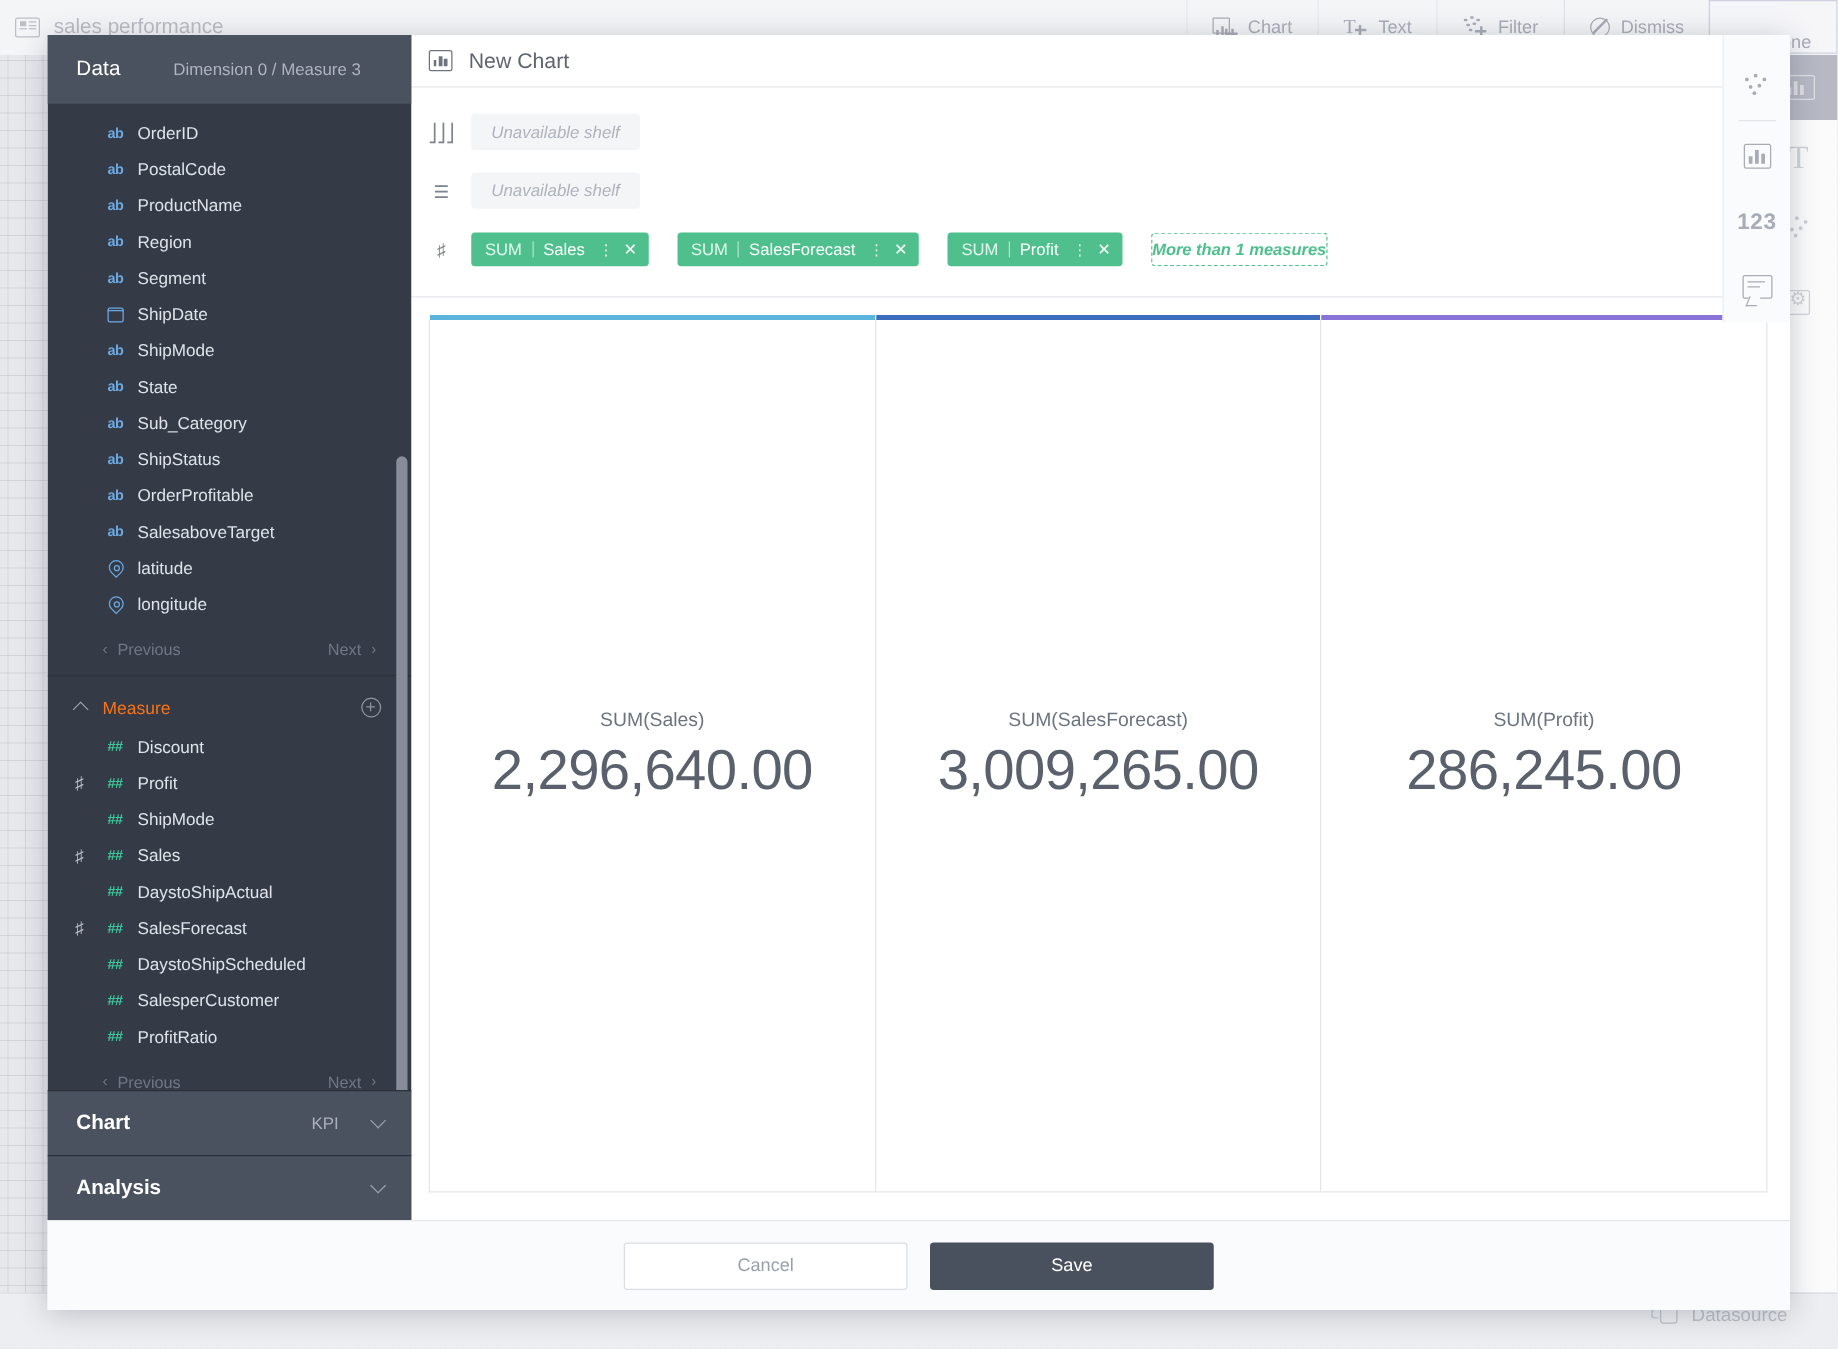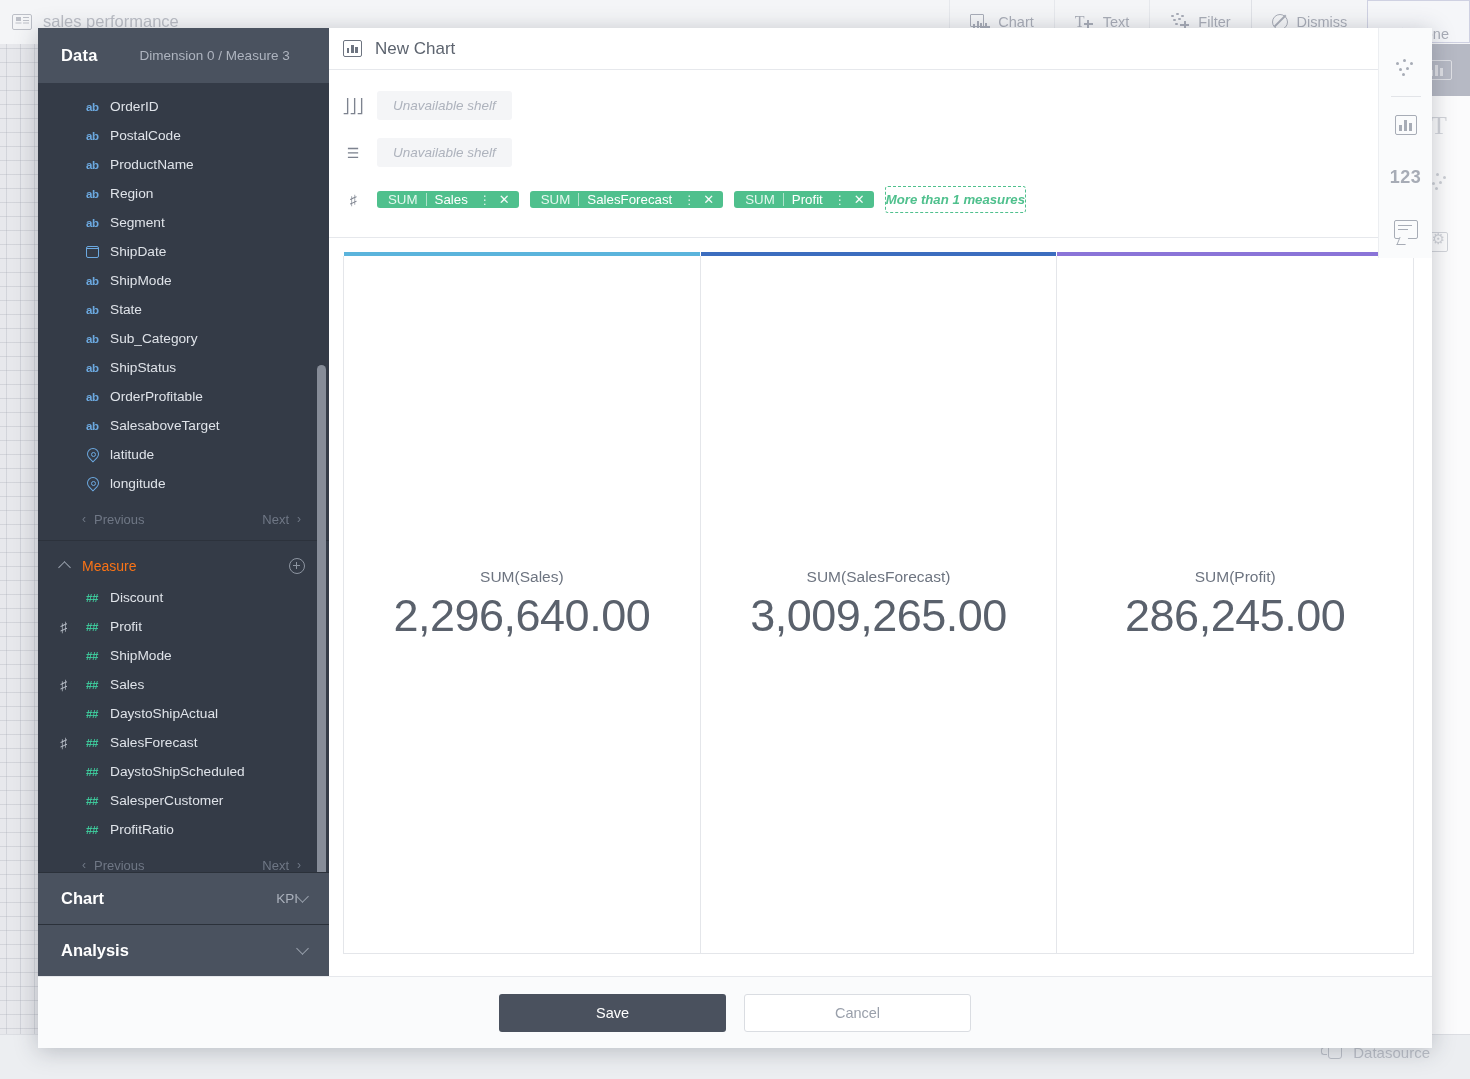--- a/index.html
+++ b/index.html
@@ -118,21 +118,21 @@
   }
   .modal-body { display: flex; flex: 1; min-height: 0; }
 
   
   .lpanel { width: 291px; background: #343b47; display: flex; flex-direction: column;
     flex: none; position: relative; }
   .data-head {
     height: 55px; background: #4a525f; display: flex; align-items: center;
     padding: 0 0 0 23px; gap: 0;
   }
-  .data-head-title { color: #fff; font-size: 16.5px; font-weight: bold; letter-spacing: .2px; }
+  .data-head-title { color: #fff; font-size: 16.5px; font-weight: normal; letter-spacing: .2px; }
   .data-head-sub { color: #aeb4bf; font-size: 13.5px; margin-left: 42px; }
 
   .field-scroll { flex: 1; overflow: hidden; position: relative; padding-top: 9px; }
   .field-row {
     height: 29px; display: flex; align-items: center; padding-left: 48px; gap: 9px;
     position: relative;
   }
   .field-row .marker {
     position: absolute; left: 22px; top: 50%; transform: translateY(-50%);
     width: 13px; height: 13px; color: #b9bfc9; font-size: 14px; line-height: 13px;
@@ -177,21 +177,21 @@
 
   .lscroll-track { position: absolute; right: 3px; top: 282px; width: 9px; height: 570px; }
   .lscroll-thumb { width: 9px; height: 570px; background: #868c98; border-radius: 5px; }
 
   .acc-item {
     height: 52px; border-top: 1px solid #2b313a; display: flex; align-items: center;
     padding: 0 22px 0 23px; justify-content: space-between; background: #4a525f;
   }
   .acc-item.plain { background: #4a525f; }
   .acc-title { color: #fff; font-size: 16.5px; font-weight: bold; }
-  .acc-right { display: flex; align-items: center; gap: 0; }
+  .acc-right { display: flex; align-items: center; gap: 27px; }
   .acc-val { color: #aab0bb; font-size: 13.5px; }
   .chev-dn { width: 9px; height: 9px; border-right: 1.7px solid #9aa2ae;
     border-bottom: 1.7px solid #9aa2ae; transform: rotate(45deg); margin-top: -4px; }
 
   
   .rarea { flex: 1; display: flex; flex-direction: column; min-width: 0; background: #fff; }
   .chart-head { height: 42px; display: flex; align-items: center; gap: 13px;
     padding-left: 14px; border-bottom: 1px solid #e6e8ec; }
   .chart-head-ico { width: 19px; height: 17px; border: 1.5px solid #6d7480; border-radius: 2px;
     position: relative; flex: none; }
@@ -203,22 +203,22 @@
 
   .shelves { padding: 12px 0 14px 0; border-bottom: 1px solid #e6e8ec; }
   .shelf-row { display: flex; align-items: center; height: 47px; padding-left: 14px; gap: 14px; }
   .shelf-ico { width: 20px; color: #7d838f; font-size: 14px; display: flex; justify-content: center;
     flex: none; }
   .shelf-empty {
     background: #f4f5f7; border-radius: 3px; padding: 7px 16px; font-size: 13.5px;
     color: #aeb3bd; font-style: italic; min-width: 120px;
   }
   .pill {
-    background: #4fc08d; border-radius: 3px; height: 17px; display: flex; align-items: center;
-    padding: 0 9px 0 11px; gap: 8px; color: #fff; font-size: 13.3px; margin-right: 11px;
+    background: #4fc08d; border-radius: 3px; height: 27px; display: flex; align-items: center;
+    padding: 0 9px 0 11px; gap: 8px; color: #fff; font-size: 13.3px; margin-right: 23px;
   }
   .pill .agg { color: #e4f7ee; }
   .pill .bar { width: 1px; height: 13px; background: rgba(255,255,255,.55); }
   .pill .kebab { letter-spacing: -1px; opacity: .85; font-size: 12px; margin-left: 3px; }
   .pill .xx { font-size: 13px; opacity: .95; margin-left: 1px; }
   .pill-ghost {
     border: 1px dashed #4fc08d; border-radius: 3px; height: 27px; display: flex; align-items: center;
     padding: 0 0; color: #4fc08d; font-size: 13.2px; font-style: italic; font-weight: bold;
   }
   .shelf-pills { display: flex; align-items: center; }
@@ -592,22 +592,22 @@
               <div class="kpi-top" style="background:#8a74d8"></div>
               <div class="kpi-label">SUM(Profit)</div>
               <div class="kpi-value">286,245.00</div>
             </div>
           </div>
         </div>
       </div>
     </div>
 
     <div class="modal-footer">
+      <div class="btn btn-cancel">Cancel</div>
       <div class="btn btn-save">Save</div>
-      <div class="btn btn-cancel">Cancel</div>
     </div>
   </div>
 
   <div class="rail">
     <div class="rail-btn">
       <span class="ico-dots-lg">
         <i style="left:2px;top:4px"></i>
           <i style="left:9px;top:1px"></i>
           <i style="left:16px;top:4px"></i>
         <i style="left:5px;top:10px"></i>

